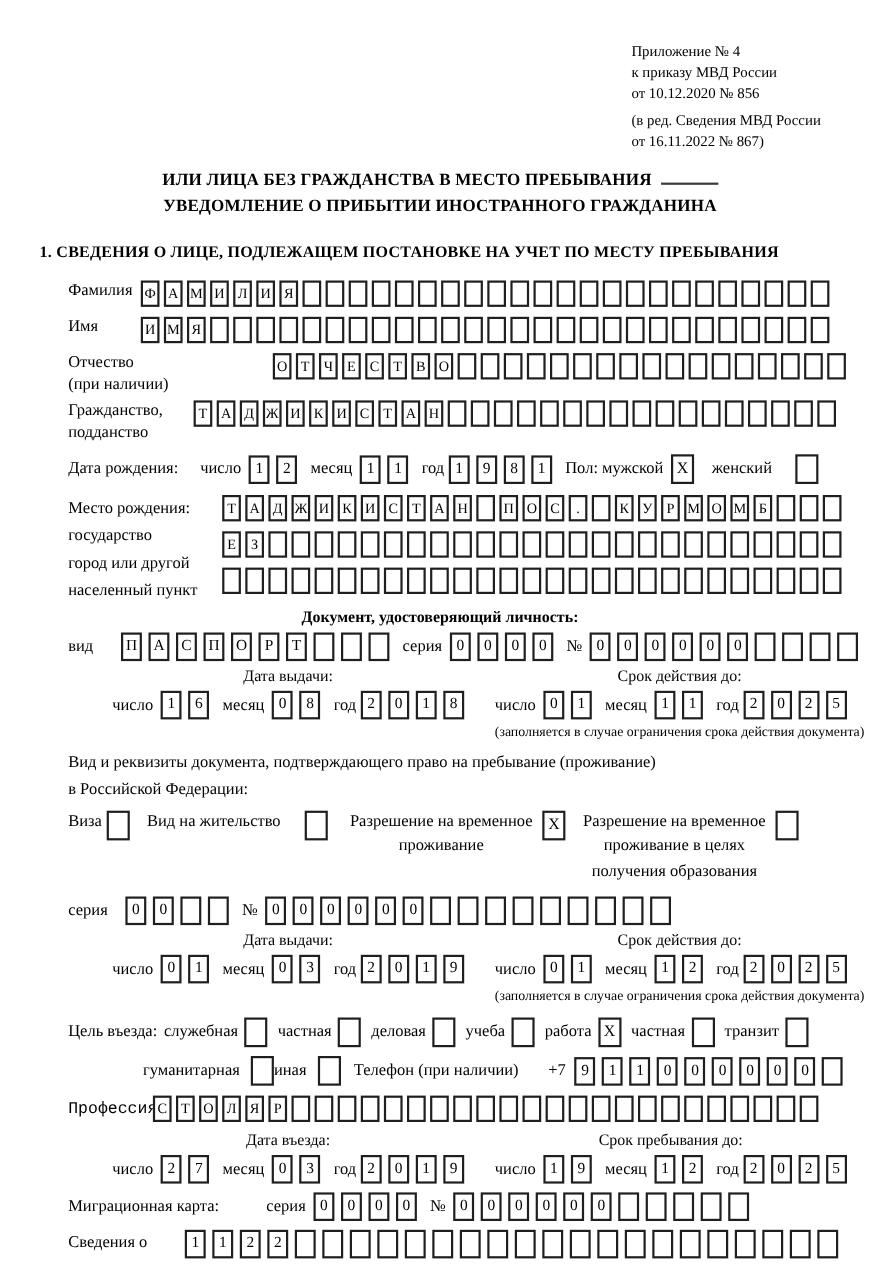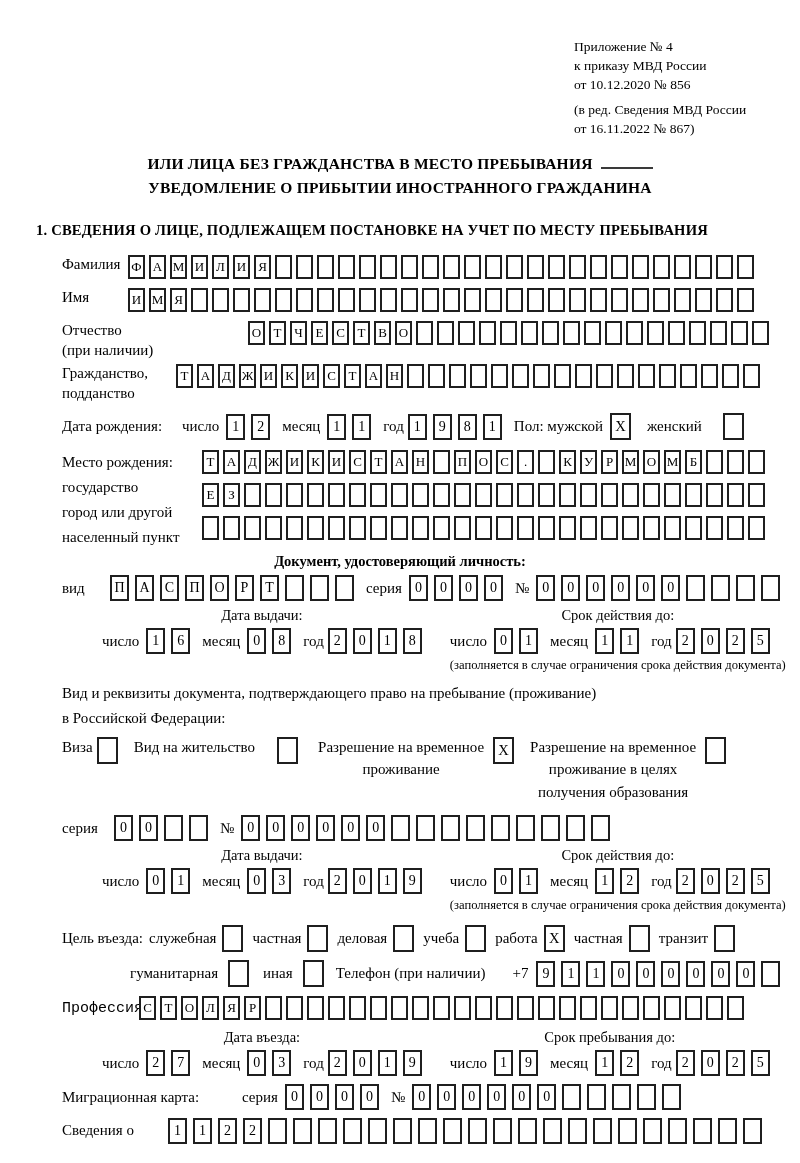--- a/index.html
+++ b/index.html
@@ -573,21 +573,21 @@
       </span>
   </div>
 
   <div class="frow" style="align-items:center;margin-top:8px;padding-left:96px;">
     <span class="opt">
         <span>гуманитарная</span>
         <span class="cells chk" style="margin-left:10px;">
           <span class="cell"></span>
         </span>
       </span>
-    <span class="opt" style="margin-left:14px;">
+    <span class="opt" style="">
         <span>иная</span>
         <span class="cells chk" style="margin-left:10px;">
           <span class="cell"></span>
         </span>
       </span>
     <span class="inlbl" style="">Телефон (при наличии)</span>
     <span class="inlbl" style="margin-left:20px;margin-right:8px;">+7</span>
     <span class="cells num">
         <span class="cell">9</span>
         <span class="cell">1</span>

